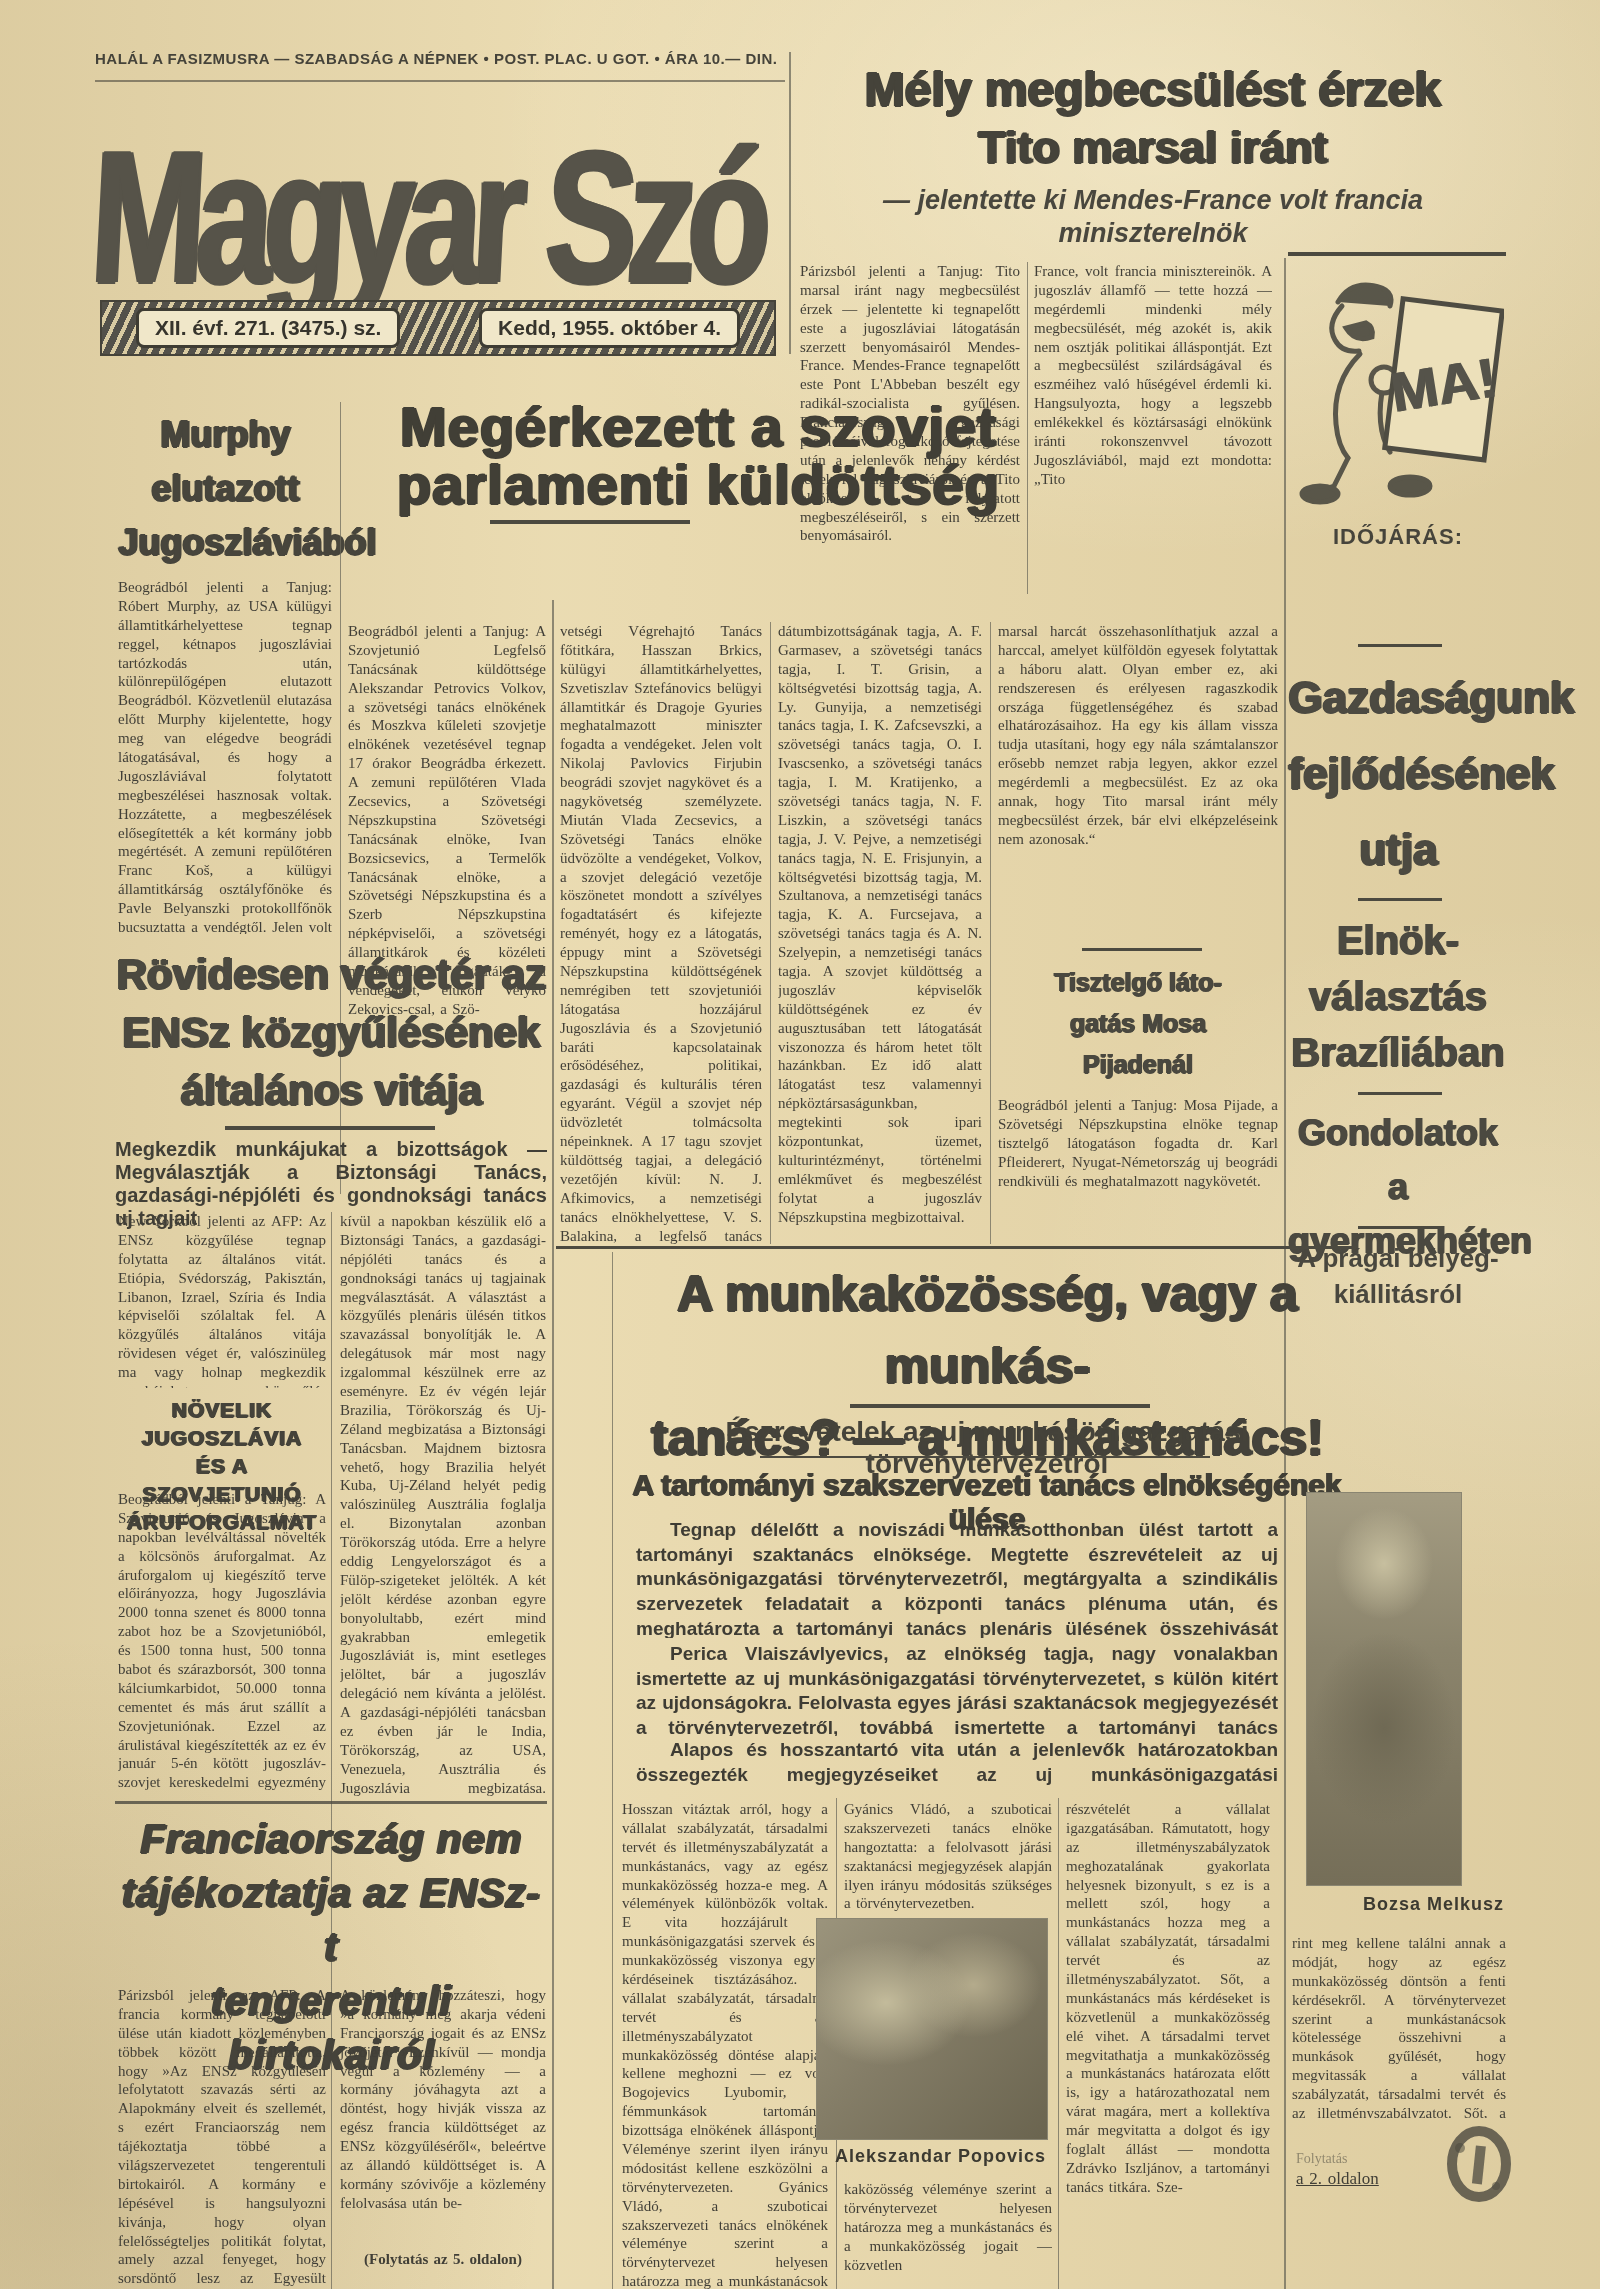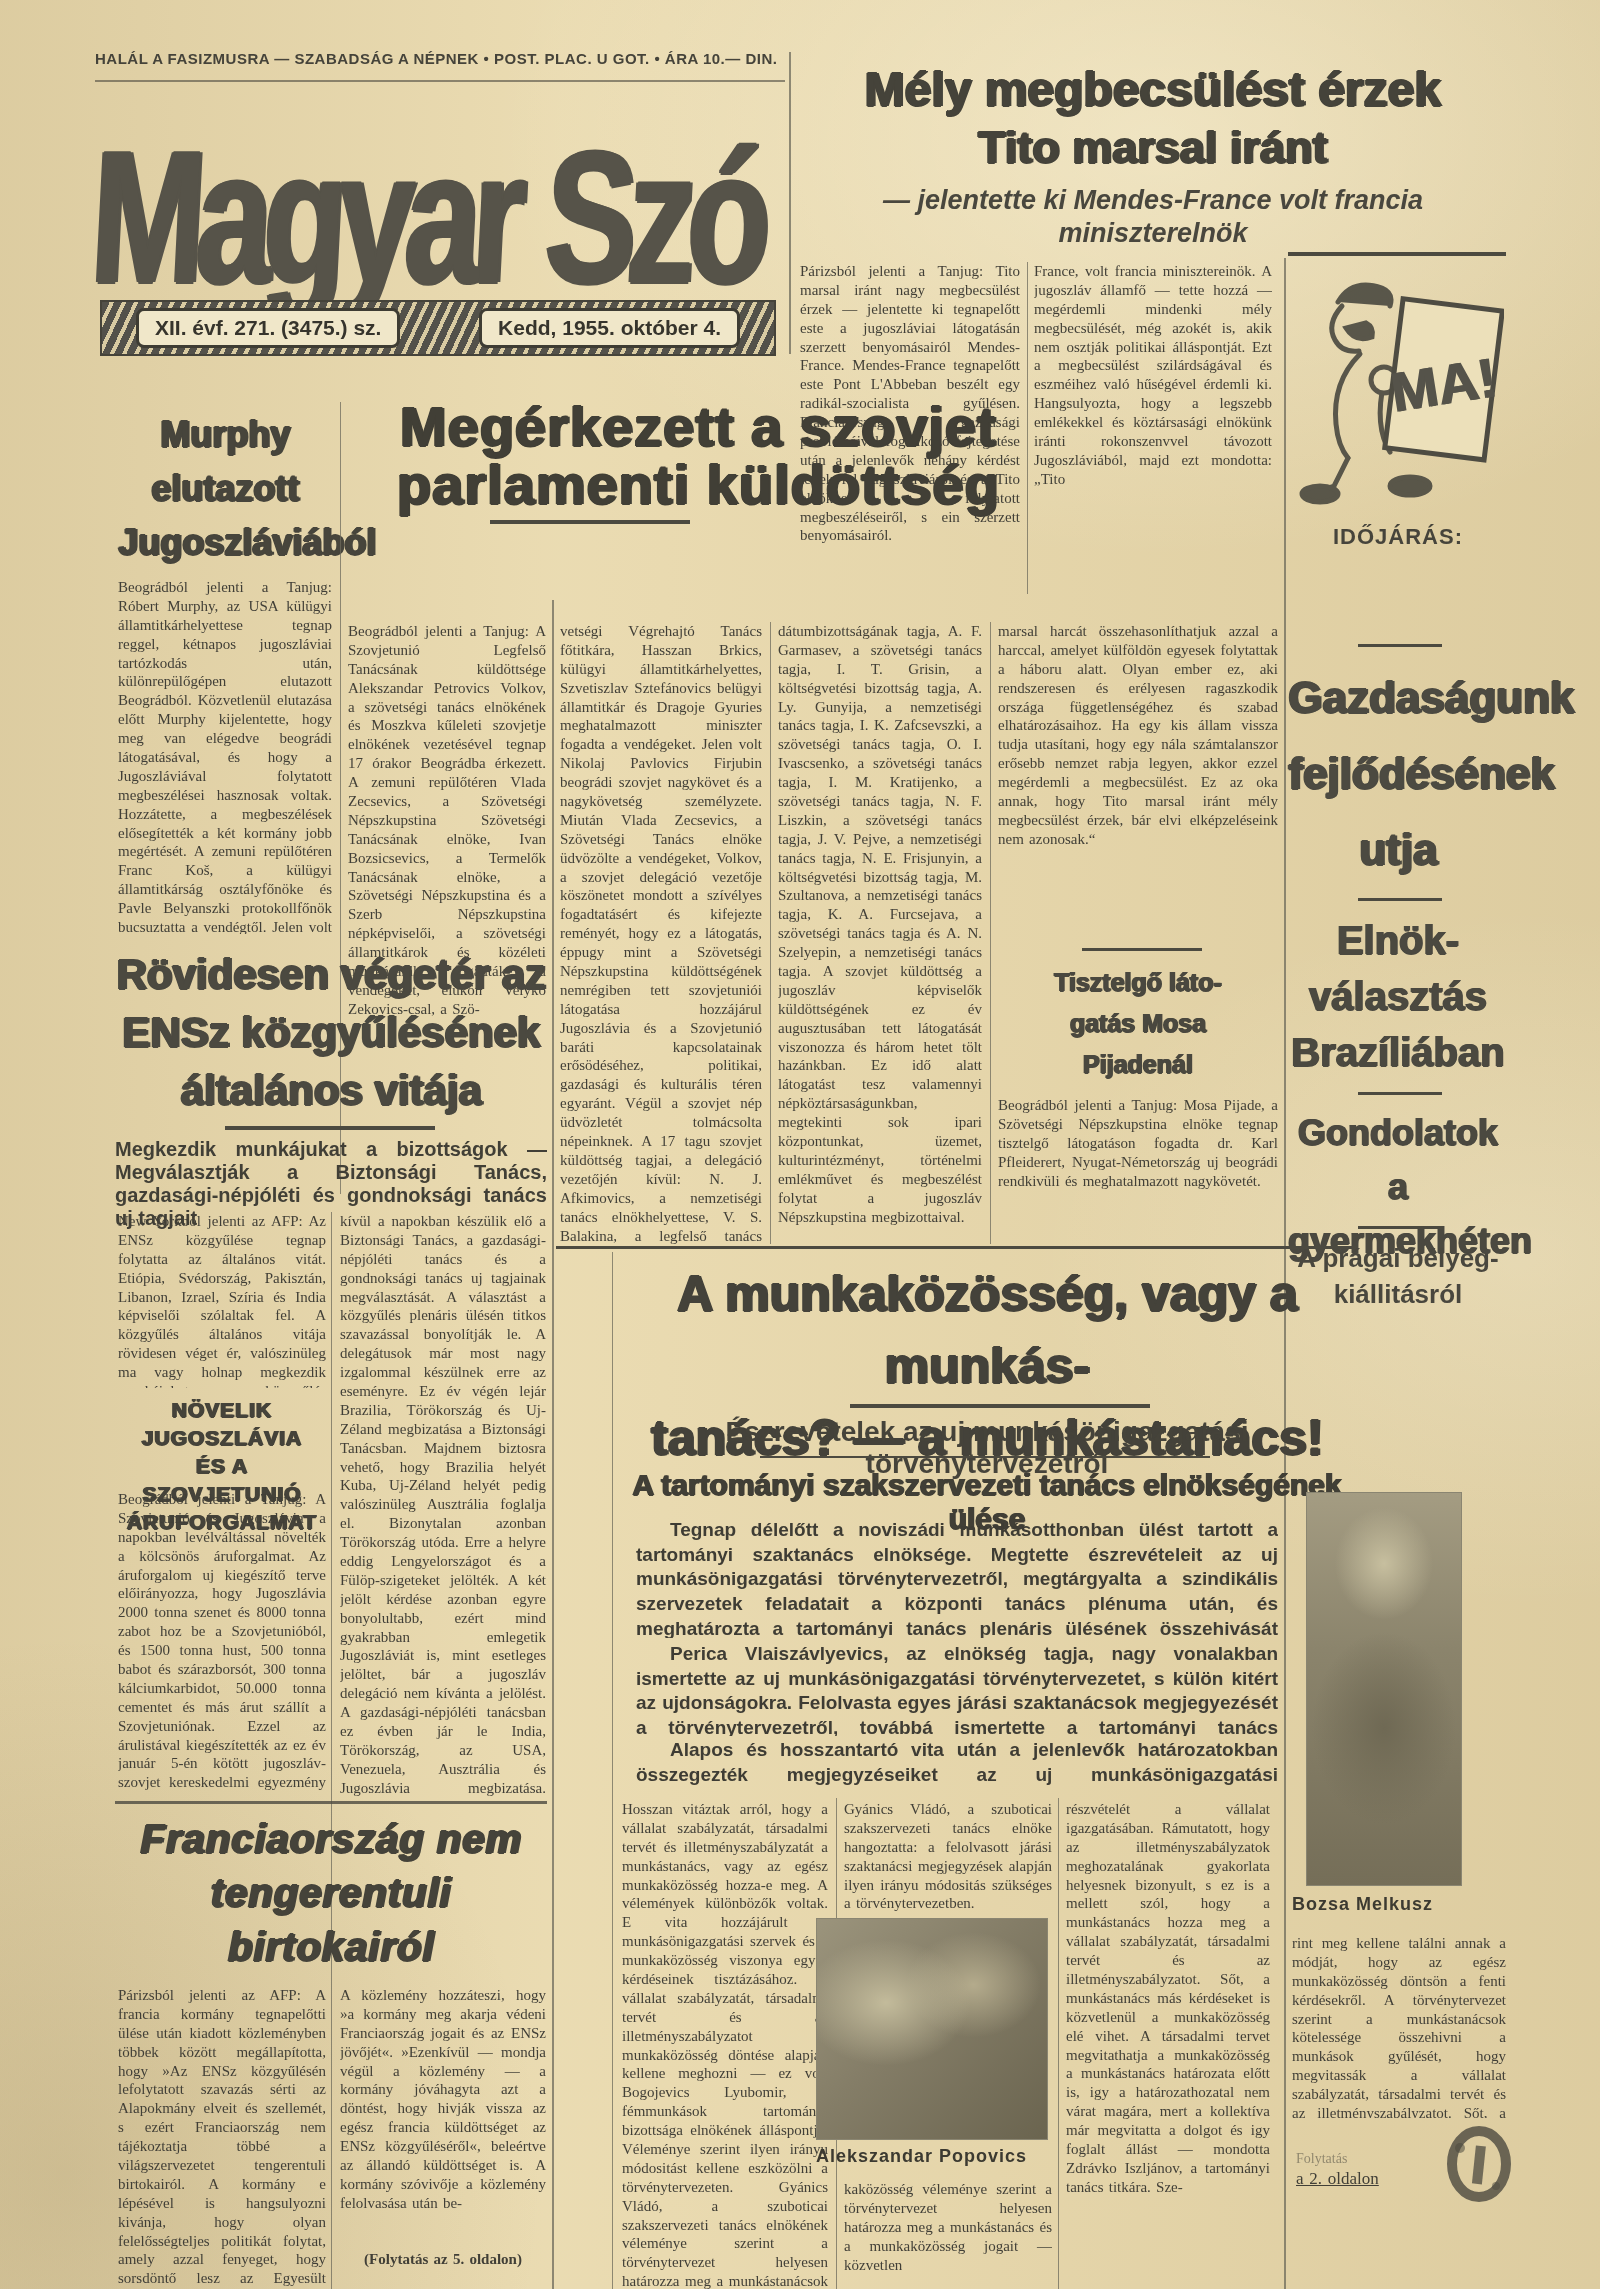--- a/index.html
+++ b/index.html
@@ -28,21 +28,21 @@
   .center{text-align:center;}
   .h-rule{background:#4c4a40;}
   .v-rule{background:#6e6b5c;opacity:.75;}
   .headline{font-family:"Liberation Sans",sans-serif;font-weight:bold;color:#45433a;}
   .pill{
     background:#f0e7c9;border:3px solid #3e3c33;border-radius:8px;
     font-family:"Liberation Sans",sans-serif;font-weight:bold;font-size:21px;color:#36342c;
     padding:5px 16px;white-space:nowrap;
   }
   .photo{border:1px solid #8a8571;}
-  .caption{font-family:"Liberation Sans",sans-serif;font-weight:bold;font-size:18px;color:#3c3a31;text-align:left;letter-spacing:1px;}
+  .caption{font-family:"Liberation Sans",sans-serif;font-weight:bold;font-size:18px;color:#3c3a31;text-align:right;letter-spacing:1px;}
   .lede{font-family:"Liberation Sans",sans-serif;font-weight:bold;font-size:19px;line-height:1.3;text-align:justify;color:#3e3c34;text-indent:34px;overflow:hidden;}
   .ghost{opacity:.9;}
 </style>
 </head>
 <body>
 
 <div class="paper">
 
   <div class="abs sans" style="left:95px;top:50px;width:1030px;height:24px;font-weight:bold;font-size:15px;letter-spacing:.5px;color:#45433a;">HALÁL A FASIZMUSRA — SZABADSÁG A NÉPNEK  •  POST. PLAC. U GOT.  •  ÁRA 10.— DIN.</div>
   <div class="abs h-rule" style="left:95px;top:80px;width:690px;height:2px;opacity:.6;"></div>
@@ -157,20 +157,21 @@
   <div class="abs headline fat center sans" style="left:115px;top:1396px;width:214px;font-size:21px;line-height:28px;letter-spacing:1px;color:#45433a;">
     <div>NÖVELIK JUGOSZLÁVIA</div>
     <div>ÉS A SZOVJETUNIÓ</div>
     <div>ÁRUFORGALMAT</div>
   </div>
   <div class="abs body-text" style="left:118px;top:1490px;width:208px;height:306px;">Beográdból jelenti a Tanjug: A Szovjetunió és Jugoszlávia a napokban levélváltással növelték a kölcsönös áruforgalmat. Az áruforgalom uj kiegészítő terve előirányozza, hogy Jugoszlávia 2000 tonna szenet és 8000 tonna zabot hoz be a Szovjetunióból, és 1500 tonna hust, 500 tonna babot és szárazborsót, 300 tonna kálciumkarbidot, 50.000 tonna cementet és más árut szállít a Szovjetuniónak. Ezzel az árulistával kiegészítették az ez év január 5-én kötött jugoszláv-szovjet kereskedelmi egyezmény rendes árulistáját.</div>
 
   <div class="abs h-rule" style="left:115px;top:1801px;width:432px;height:3px;opacity:.8;"></div>
   <div class="abs headline fat2 center" style="left:115px;top:1812px;width:432px;font-size:40px;line-height:54px;font-style:italic;letter-spacing:1px;color:#45433a;">
     <div>Franciaország nem</div>
+    <div>tájékoztatja az ENSz-t</div>
     <div>tengerentuli birtokairól</div>
   </div>
   <div class="abs body-text" style="left:118px;top:1986px;width:208px;height:303px;">Párizsból jelenti az AFP: A francia kormány tegnapelőtti ülése után kiadott közleményben többek között megállapította, hogy »Az ENSz közgyűlésén lefolytatott szavazás sérti az Alapokmány elveit és szellemét, s ezért Franciaország nem tájékoztatja többé a világszervezetet tengerentuli birtokairól. A kormány e lépésével is hangsulyozni kivánja, hogy olyan felelősségteljes politikát folytat, amely azzal fenyeget, hogy sorsdöntő lesz az Egyesült Nemzetek Szervezetére.«</div>
   <div class="abs body-text" style="left:340px;top:1986px;width:206px;height:258px;">A közlemény hozzáteszi, hogy »a kormány meg akarja védeni Franciaország jogait és az ENSz jövőjét«. »Ezenkívül — mondja végül a közlemény — a kormány jóváhagyta azt a döntést, hogy hivják vissza az egész francia küldöttséget az ENSz közgyűléséről«, beleértve az állandó küldöttséget is. A kormány szóvivője a közlemény felolvasása után be-</div>
   <div class="abs body-text center" style="left:340px;top:2250px;width:206px;height:24px;font-weight:bold;">(Folytatás az 5. oldalon)</div>
 
   <div class="abs v-rule" style="left:552px;top:600px;width:2px;height:1689px;"></div>
   <div class="abs v-rule" style="left:612px;top:1252px;width:1px;height:1037px;"></div>
   <div class="abs v-rule" style="left:1284px;top:258px;width:2px;height:2031px;"></div>
 

